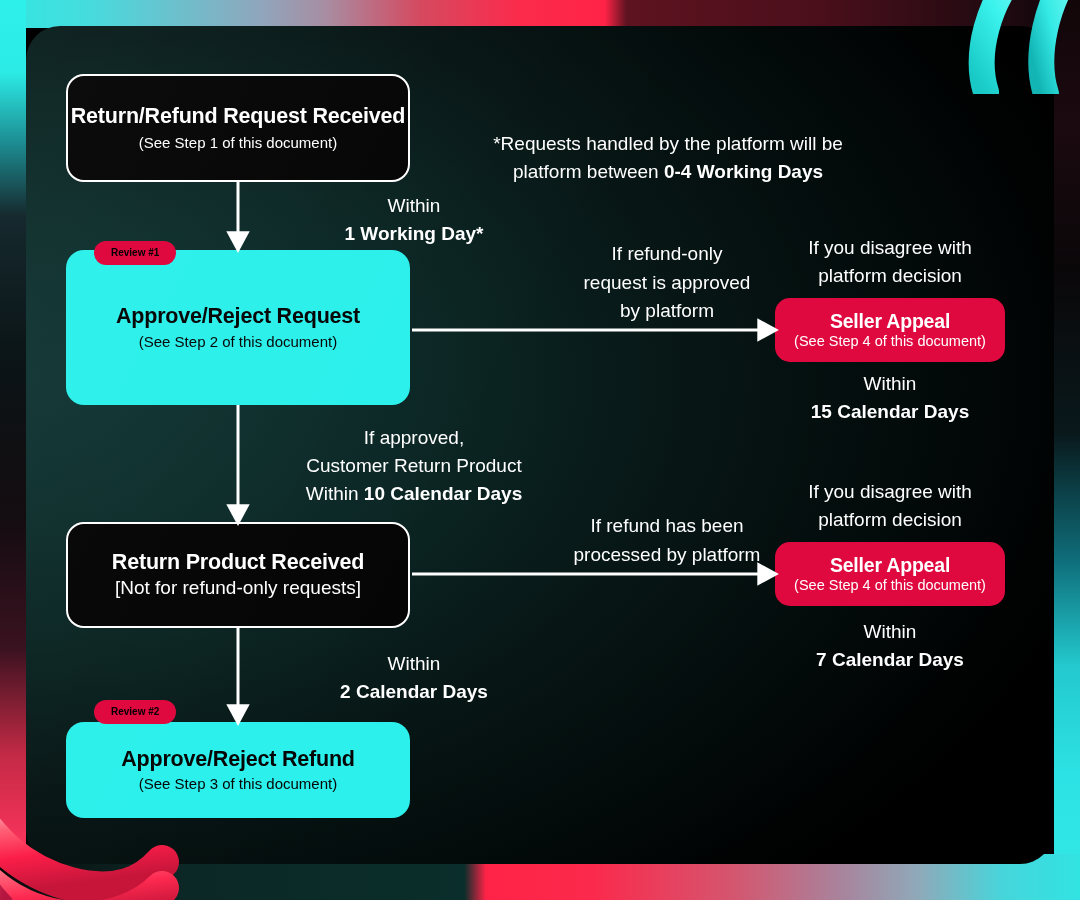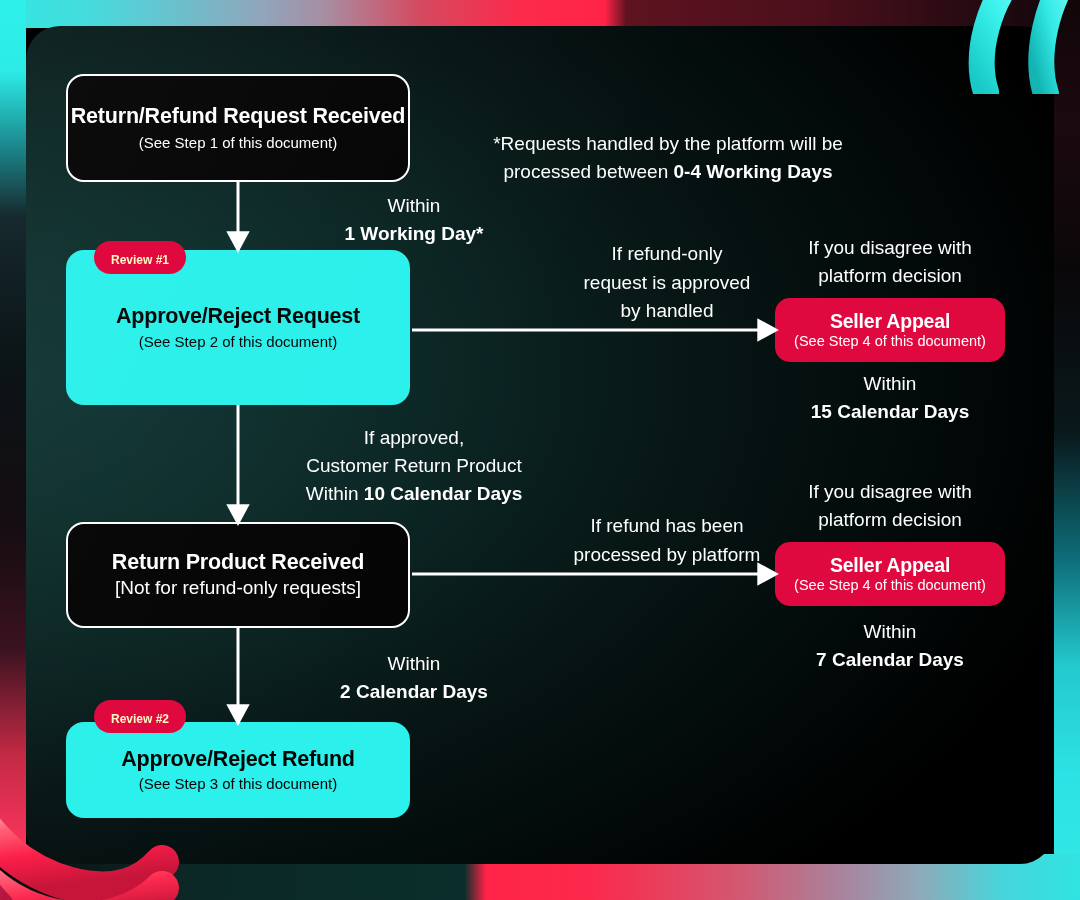--- a/index.html
+++ b/index.html
@@ -146,25 +146,25 @@
 
   #node-appeal-1    { left: 749px; top: 272px; width: 230px; height: 64px; border-radius: 15px; }
   #node-appeal-2    { left: 749px; top: 516px; width: 230px; height: 64px; border-radius: 15px; }
   .node-rose .node-title { font-size: 19.5px; margin-bottom: 1px; }
   .node-rose .node-sub   { font-size: 14.5px; }
 
   
   .badge {
     position: absolute;
     background: #E0093F;
-    color: #fef9c3;
-    font-size: 12px;
+    color: #000000;
+    font-size: 10px;
     font-weight: bold;
     border-radius: 999px;
-    padding: 12px 17px 7px;
+    padding: 6px 17px 7px;
     white-space: nowrap;
     z-index: 6;
   }
   #badge-review-1 { left: 68px; top: 215px; }
   #badge-review-2 { left: 68px; top: 674px; }
 
   
   .label {
     position: absolute;
     color: #FFFFFF;
@@ -254,32 +254,32 @@
       <div class="node-sub">(See Step 4 of this document)</div>
     </div>
 
     <div class="node node-rose" id="node-appeal-2">
       <div class="node-title">Seller Appeal</div>
       <div class="node-sub">(See Step 4 of this document)</div>
     </div>
 
     <div class="label" id="label-note">
       <span>*Requests handled by the platform will be</span><br>
-      <span>processed between </span><b>0-4 Working Days</b>
+      <span>platform between </span><b>0-4 Working Days</b>
     </div>
 
     <div class="label" id="label-within-1">
       <span>Within</span><br>
       <b>1 Working Day*</b>
     </div>
 
     <div class="label" id="label-refund-only">
       <span>If refund-only</span><br>
       <span>request is approved</span><br>
-      <span>by handled</span>
+      <span>by platform</span>
     </div>
 
     <div class="label" id="label-disagree-1">
       <span>If you disagree with</span><br>
       <span>platform decision</span>
     </div>
 
     <div class="label" id="label-within-15">
       <span>Within</span><br>
       <b>15 Calendar Days</b>

